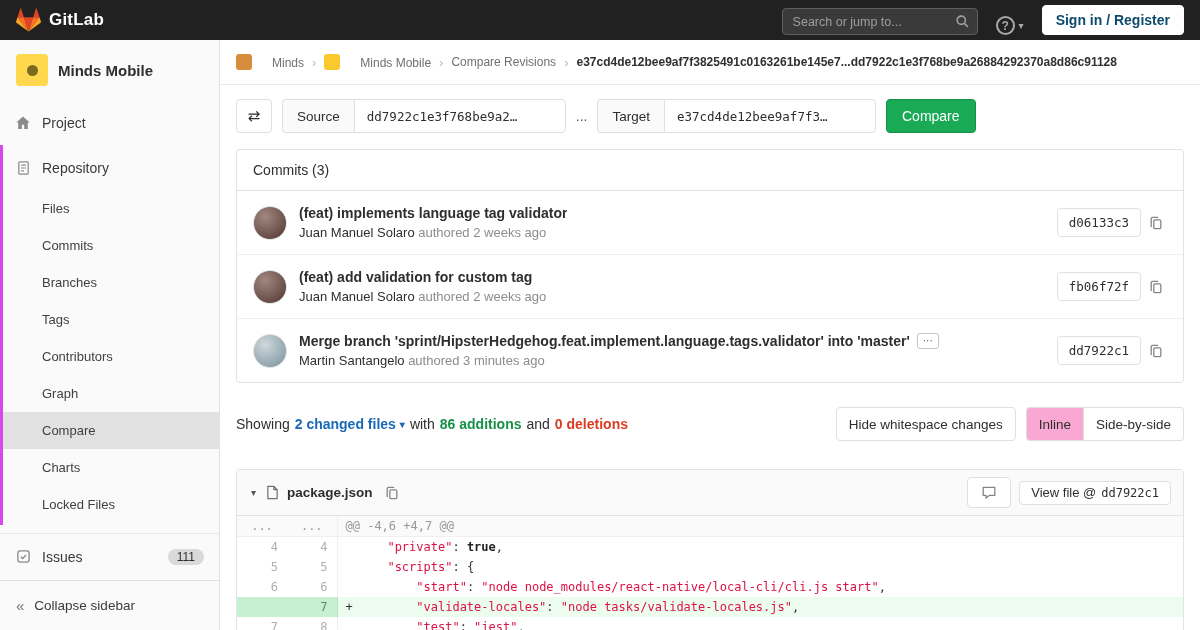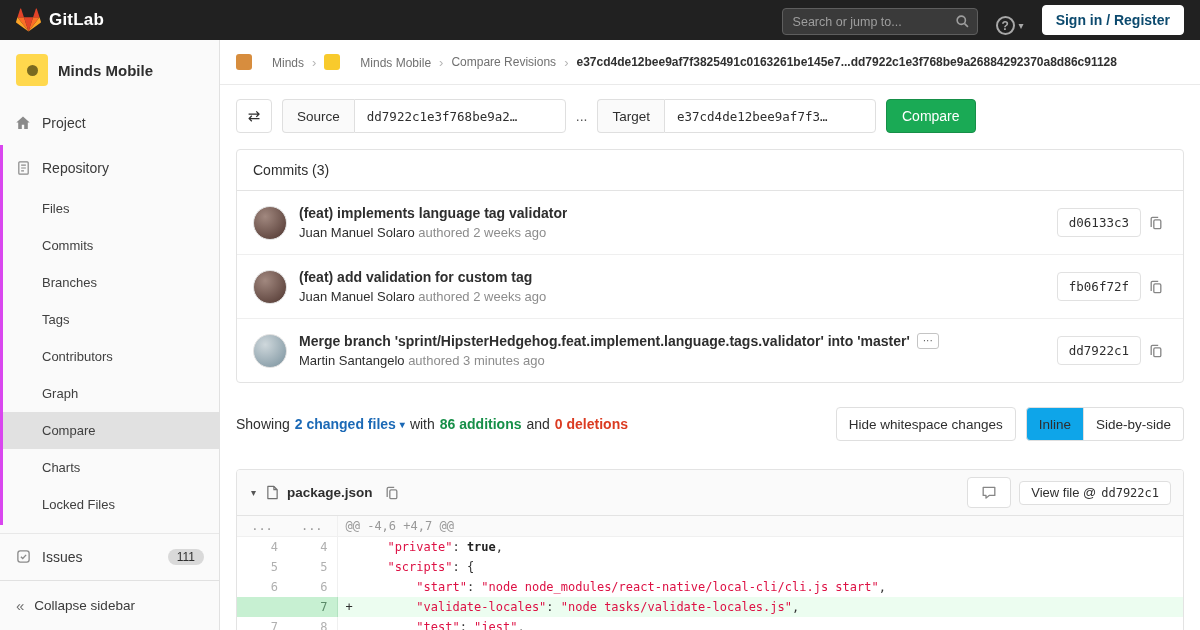--- a/index.html
+++ b/index.html
@@ -84,21 +84,21 @@
   .files-caret{font-size:10px}
   .additions{color:#168f48;font-weight:600}
   .deletions{color:#db3b21;font-weight:600}
   .summary-right{margin-left:auto;display:flex;gap:10px;align-items:center}
   .btn{height:34px;padding:0 12px;border:1px solid #dfdfdf;border-radius:4px;font-size:13.5px;color:#2e2e2e;background:#fff}
   .btn-group{display:flex}
   .btn-group .btn{border-radius:0}
   .btn-group .btn+.btn{border-left:0}
   .btn-group .btn:first-child{border-radius:4px 0 0 4px}
   .btn-group .btn:last-child{border-radius:0 4px 4px 0}
-  .btn.active{background:#0ea5e9}
+  .btn.active{background:#f9a8d4}
 
   .diff-panel{margin:28px 16px 0;border:1px solid #e3e3e3;border-radius:4px 4px 0 0;overflow:hidden}
   .diff-header{display:flex;align-items:center;gap:8px;height:46px;padding:0 12px;background:#fafafa;border-bottom:1px solid #e3e3e3}
   .collapse-caret{font-size:10px;color:#555;padding:2px;cursor:pointer}
   .file-icon{display:inline-flex}
   .file-title{font-weight:600;font-size:13.5px;color:#2e2e2e}
   .diff-header-right{margin-left:auto;display:flex;align-items:center;gap:8px}
   .icon-btn{width:44px;height:31px;border:1px solid #dfdfdf;border-radius:4px;display:flex;align-items:center;justify-content:center}
   .view-file-btn{height:24px;padding:0 11px;border:1px solid #dfdfdf;border-radius:4px;font-size:13px;color:#2e2e2e;display:flex;align-items:center;gap:5px}
   .view-file-btn .mono{font-size:12px}

